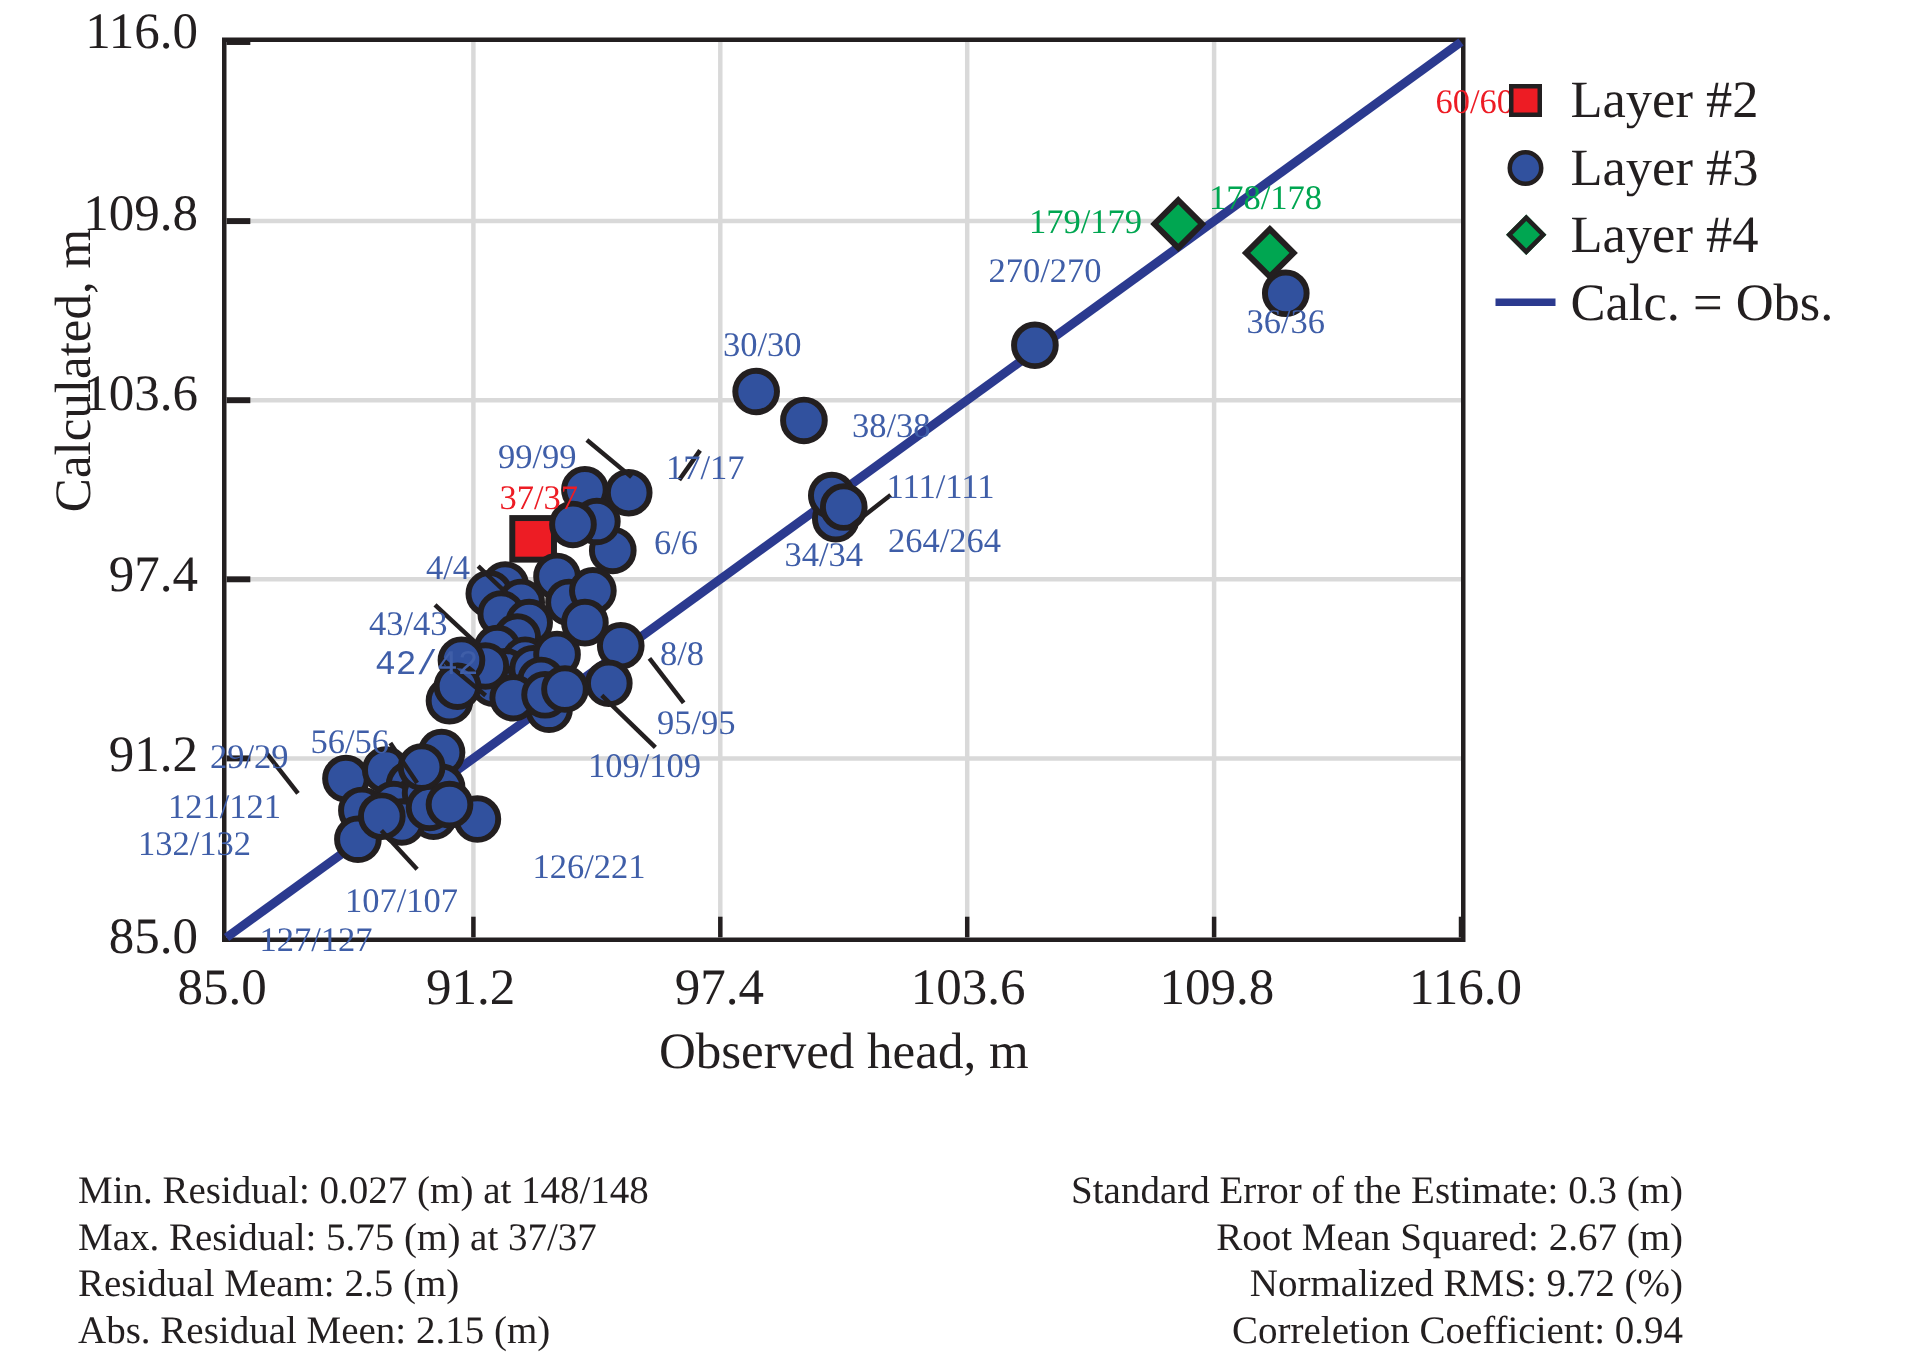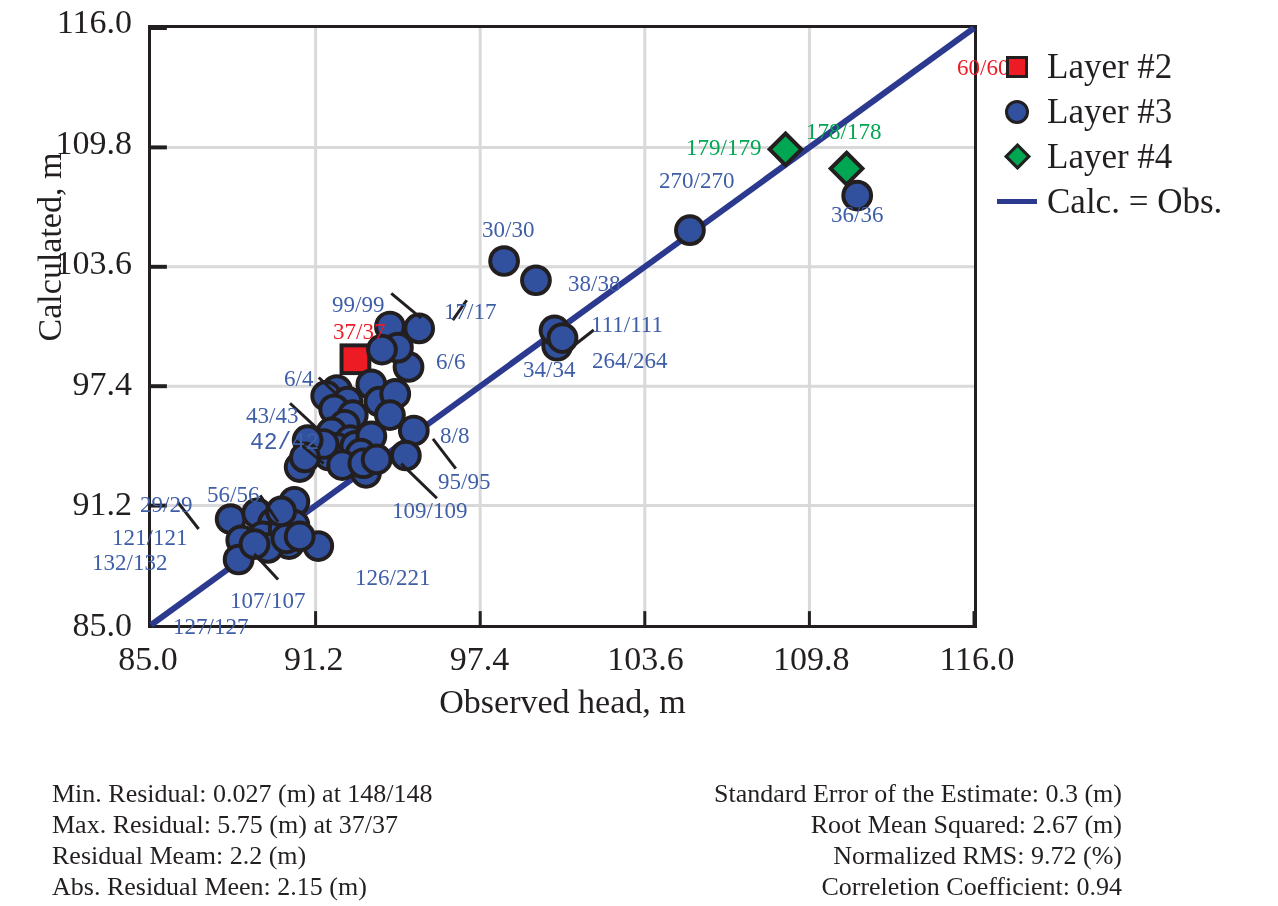--- a/index.html
+++ b/index.html
@@ -283,21 +283,21 @@
       <div class="pt-label " style="left: 831px; top: 203px;">36/36</div>
       <div class="pt-label " style="left: 482px; top: 218px;">30/30</div>
       <div class="pt-label " style="left: 568px; top: 272px;">38/38</div>
       <div class="pt-label " style="left: 332px; top: 293px;">99/99</div>
       <div class="pt-label " style="left: 444px; top: 300px;">17/17</div>
       <div class="pt-label red" style="left: 333px; top: 320px;">37/37</div>
       <div class="pt-label " style="left: 591px; top: 313px;">111/111</div>
       <div class="pt-label " style="left: 436px; top: 350px;">6/6</div>
       <div class="pt-label " style="left: 523px; top: 358px;">34/34</div>
       <div class="pt-label " style="left: 592px; top: 349px;">264/264</div>
-      <div class="pt-label " style="left: 284px; top: 367px;">6/4</div>
+      <div class="pt-label " style="left: 284px; top: 367px;">4/4</div>
       <div class="pt-label " style="left: 246px; top: 404px;">43/43</div>
       <div class="pt-label " style="left: 250px; top: 432px; font-family: Liberation Mono, monospace;">42/42</div>
       <div class="pt-label " style="left: 440px; top: 424px;">8/8</div>
       <div class="pt-label " style="left: 438px; top: 470px;">95/95</div>
       <div class="pt-label " style="left: 392px; top: 499px;">109/109</div>
       <div class="pt-label " style="left: 207px; top: 483px;">56/56</div>
       <div class="pt-label " style="left: 140px; top: 493px;">29/29</div>
       <div class="pt-label " style="left: 112px; top: 526px;">121/121</div>
       <div class="pt-label " style="left: 92px; top: 551px;">132/132</div>
       <div class="pt-label " style="left: 355px; top: 566px;">126/221</div>
@@ -349,21 +349,21 @@
           <div class="sw-line"></div>
         </div>
         <div class="legend-text">Calc. = Obs.</div>
       </div>
     </div>
 
   <div id="stats">
     <div id="stats-left">
         <div class="stat-line">Min. Residual: 0.027 (m) at 148/148</div>
         <div class="stat-line">Max. Residual: 5.75 (m) at 37/37</div>
-        <div class="stat-line">Residual Meam: 2.2 (m)</div>
+        <div class="stat-line">Residual Meam: 2.5 (m)</div>
         <div class="stat-line">Abs. Residual Meen: 2.15 (m)</div>
       </div>
     <div id="stats-right">
         <div class="stat-line">Standard Error of the Estimate: 0.3 (m)</div>
         <div class="stat-line">Root Mean Squared: 2.67 (m)</div>
         <div class="stat-line">Normalized RMS: 9.72 (%)</div>
         <div class="stat-line">Correletion Coefficient: 0.94</div>
       </div>
   </div>
 

